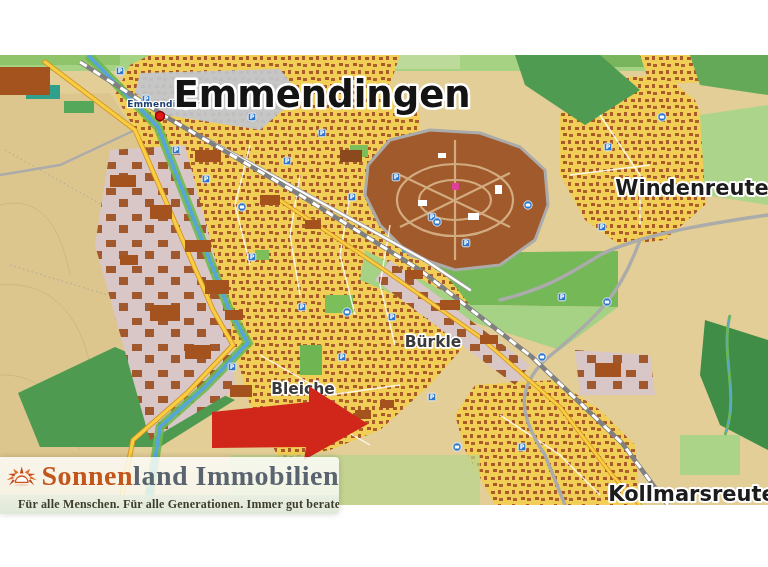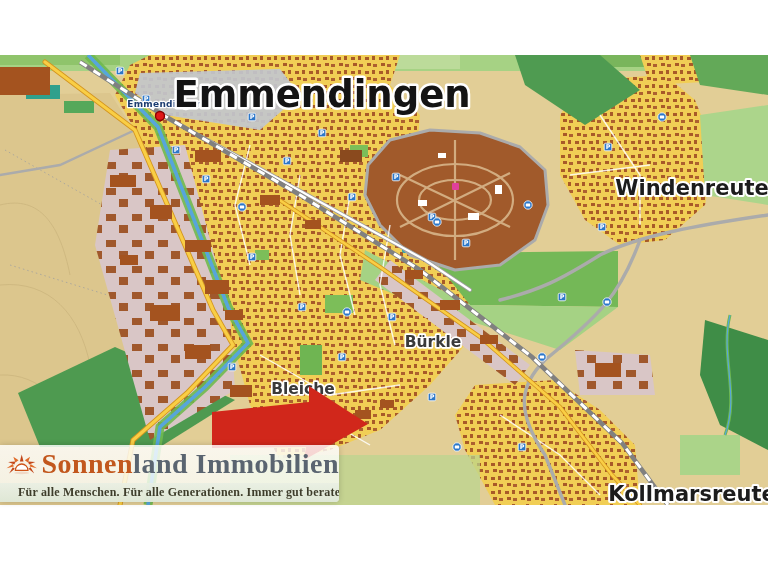--- a/index.html
+++ b/index.html
@@ -10,21 +10,21 @@
   
   .lbl-big{font-size:37px;font-weight:bold;fill:#141414;stroke:#ffffff;stroke-width:5px;
            paint-order:stroke;stroke-linejoin:round;text-anchor:middle;}
   .lbl-town{font-size:21px;font-weight:bold;fill:#1c1c1c;stroke:#ffffff;stroke-width:4px;
            paint-order:stroke;stroke-linejoin:round;text-anchor:middle;}
   .lbl-quarter{font-size:15.5px;font-weight:bold;fill:#3a3a3a;stroke:#ffffff;stroke-width:3.4px;
            paint-order:stroke;stroke-linejoin:round;text-anchor:middle;}
   .lbl-station{font-size:9px;font-weight:bold;fill:#1c3c70;stroke:#ffffff;stroke-width:2.4px;
            paint-order:stroke;stroke-linejoin:round;text-anchor:middle;letter-spacing:.3px;}
   
-  .logo-box{position:absolute;left:0px;top:445px;width:339px;height:57px;
+  .logo-box{position:absolute;left:0px;top:457px;width:339px;height:57px;
             border-radius:0 4px 4px 0;overflow:hidden;
             box-shadow:0 0 6px rgba(0,0,0,.18);
             background:linear-gradient(180deg,rgba(255,255,255,.82) 0%,rgba(250,252,246,.78) 100%);}
   .logo-row{height:38px;display:flex;align-items:center;padding-left:6px;}
   .brand{font-family:"Liberation Serif","DejaVu Serif",serif;font-size:28px;font-weight:600;
          letter-spacing:.5px;margin-left:4px;white-space:nowrap;line-height:1;}
   .brand-a{color:#c2571d;}
   .brand-b{color:#5a6470;}
   .tagline{height:19px;line-height:18px;background:linear-gradient(180deg,rgba(233,239,227,.88),rgba(219,229,211,.85));
            font-family:"Liberation Serif","DejaVu Serif",serif;font-weight:bold;font-size:12px;

